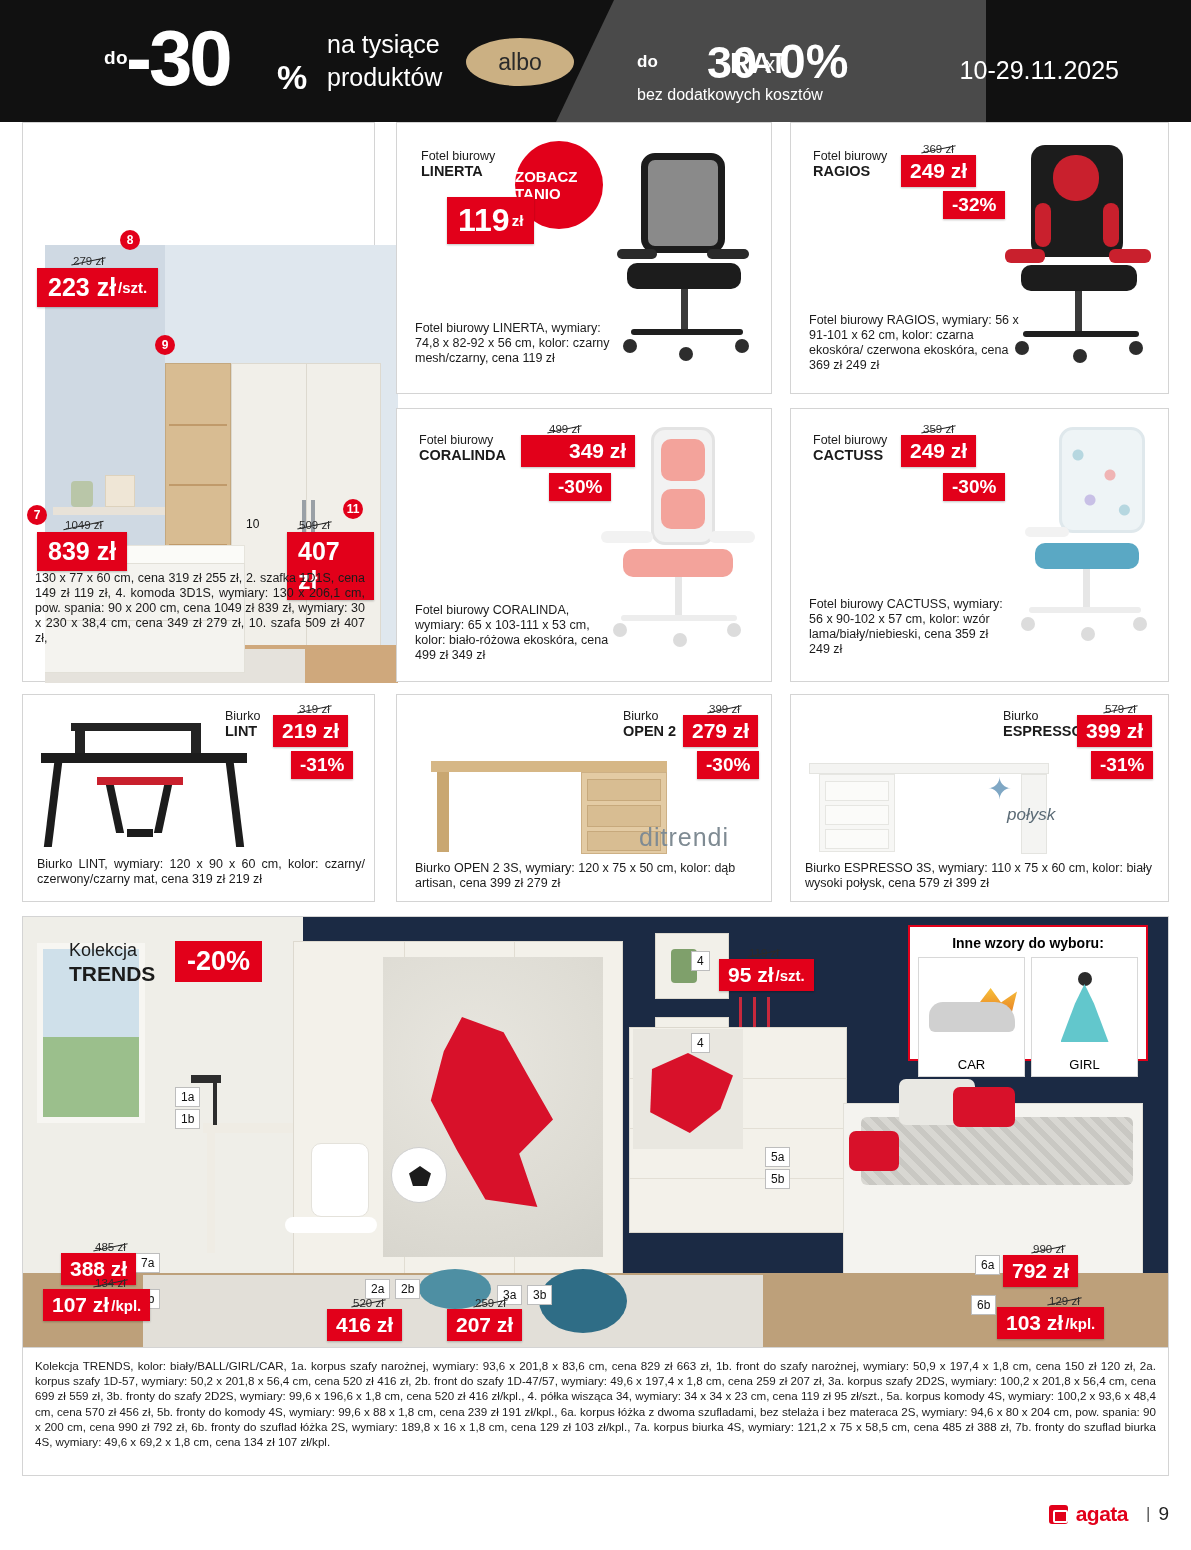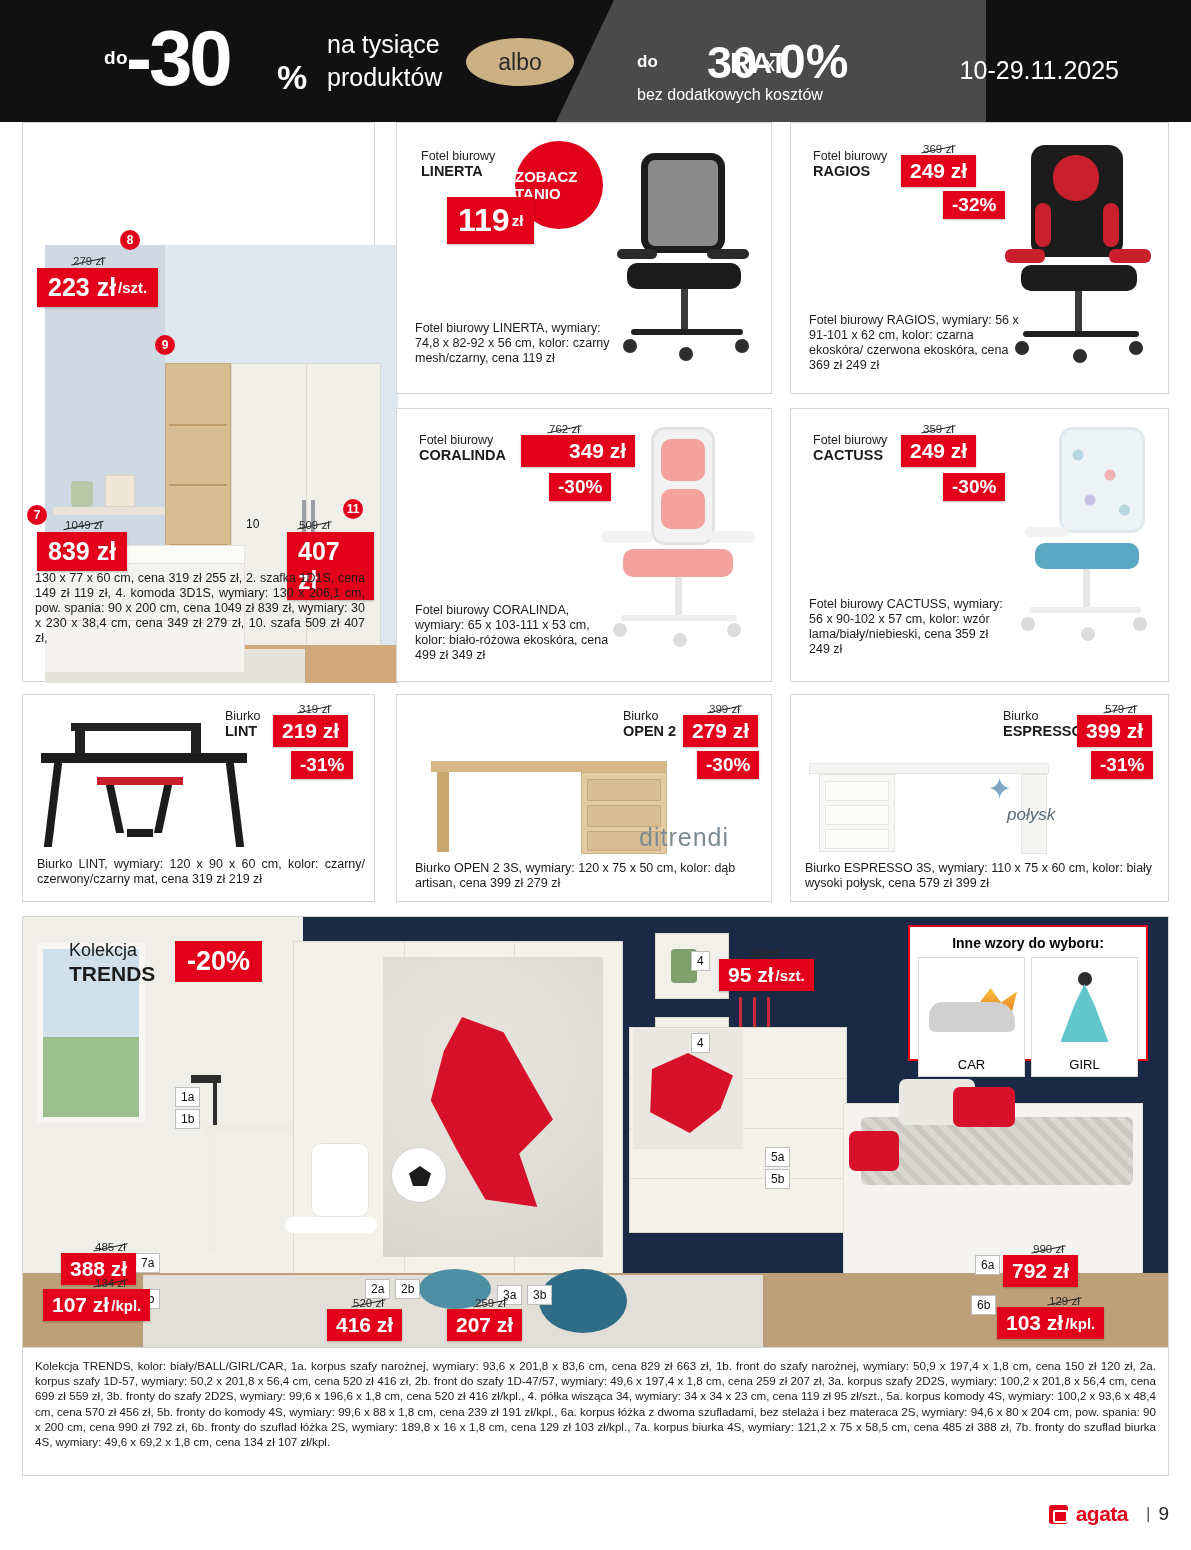--- a/index.html
+++ b/index.html
@@ -421,21 +421,21 @@
     <div class="wheel" style="left:142px;top:196px;"></div>
   </div>
 
   <div class="desc" style="position:absolute;left:18px;top:190px;width:210px;">Fotel biurowy RAGIOS, wymiary: 56 x 91-101 x 62 cm, kolor: czarna ekoskóra/ czerwona ekoskóra, cena 369 zł 249 zł</div>
 </div>
 
 <div class="panel" style="left:396px;top:408px;width:376px;height:274px;">
   <div class="mini-label" style="left:22px;top:24px;">
     <span>Fotel biurowy</span><br><b>CORALINDA</b>
   </div>
-  <div class="old" style="left:152px;top:14px;"><span class="old-w">762 zł</span></div>
+  <div class="old" style="left:152px;top:14px;"><span class="old-w">499 zł</span></div>
   <div class="tag tag-md" style="left:124px;top:26px;padding-left:48px;">349 zł</div>
   <div class="tag tag-pct" style="left:152px;top:64px;">-30%</div>
 
   <div class="chair" style="left:180px;top:18px;width:186px;height:232px;">
     <div class="back" style="left:74px;top:0;width:64px;height:118px;background:#f2f2f2;border:3px solid #e3e3e3;"></div>
     <div class="back" style="left:84px;top:12px;width:44px;height:42px;background:#f3a39b;border-radius:10px;"></div>
     <div class="back" style="left:84px;top:62px;width:44px;height:40px;background:#f3a39b;border-radius:10px;"></div>
     <div class="arm" style="left:24px;top:104px;width:52px;height:12px;background:#f2f2f2;"></div>
     <div class="arm" style="left:132px;top:104px;width:46px;height:12px;background:#f2f2f2;"></div>
     <div class="seat" style="left:46px;top:122px;width:110px;height:28px;background:#f3a39b;"></div>

